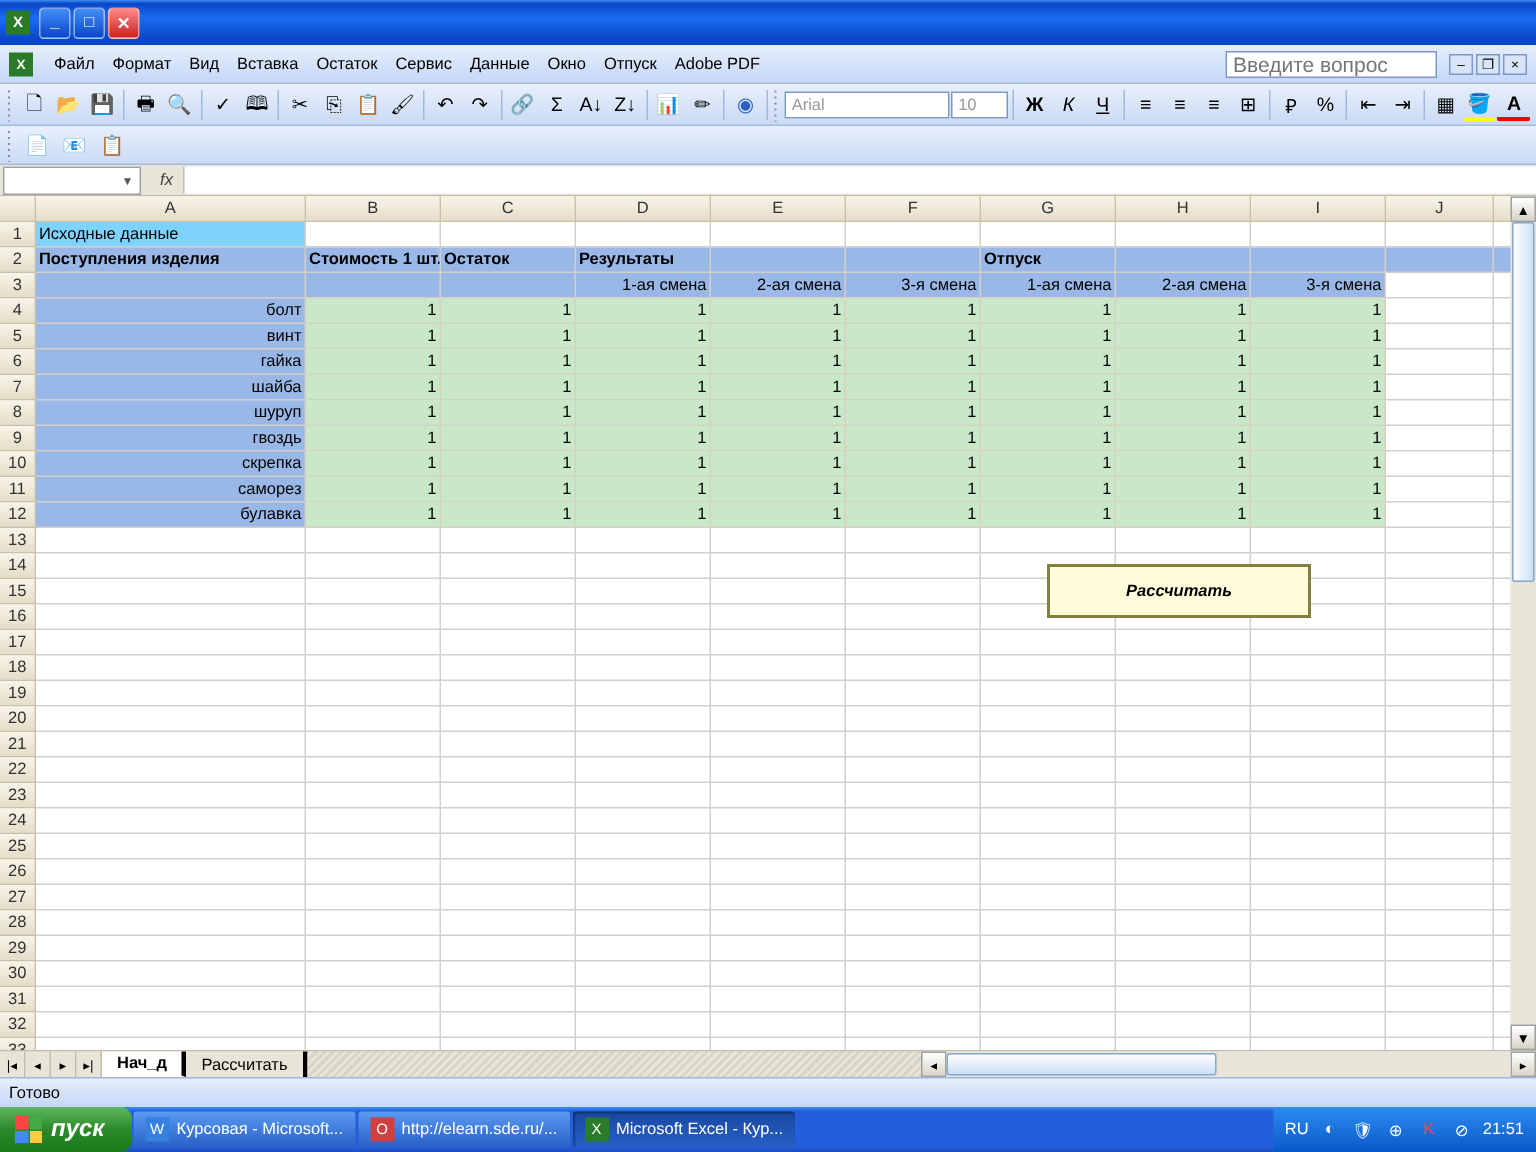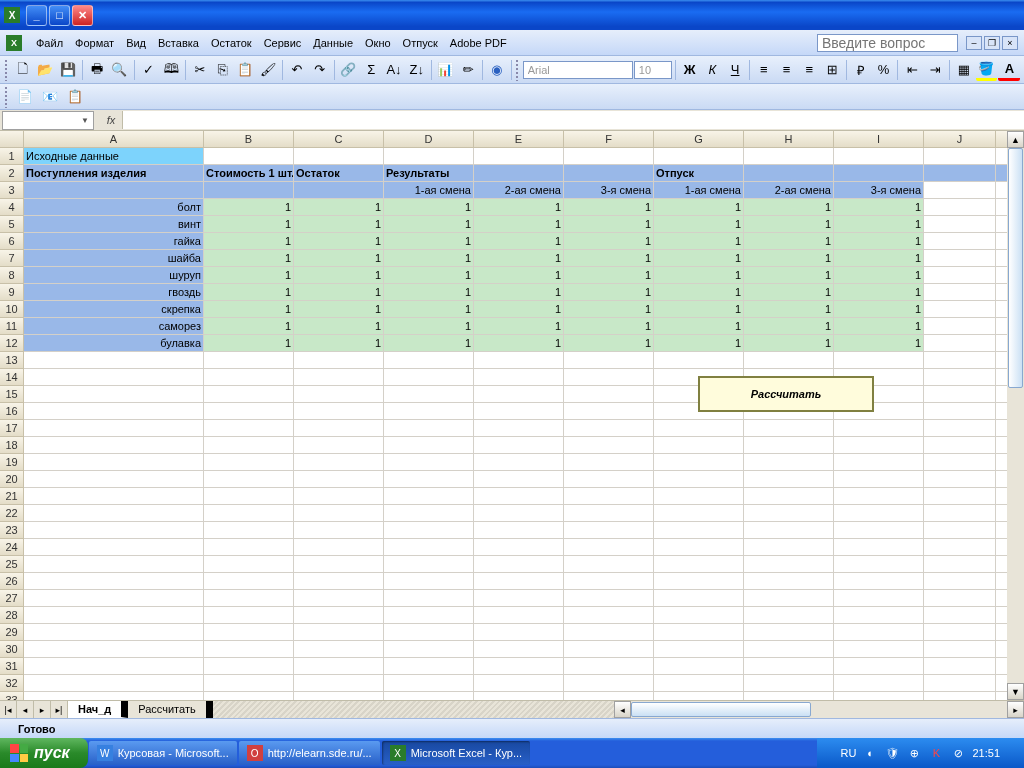--- a/index.html
+++ b/index.html
@@ -57,47 +57,47 @@
 .sub-blue { background: #99b8e8; }
 .data-green { background: #c8e8c8; }
 .cell.name-blue { background:#99b8e8; justify-content:flex-end;}
 
 
 .sheet-button { position: absolute; left: 698px; top: 245px; width: 176px; height: 36px; background: #fffcdc; border: 2px solid #808040; display:flex; align-items:center; justify-content:center; font-weight:bold; font-style: italic; cursor:pointer; font-size:11px;}
 
 
 .sheet-bottom { position: absolute; left: 0; right: 0; bottom: 0; height: 18px; background: #e8e4d8; display: flex; align-items: stretch; border-top: 1px solid #c0bca8;}
 .tab-nav-btn { width: 17px; background: #e8e4d8; border-right: 1px solid #c0bca8; display:flex;align-items:center;justify-content:center; font-size:9px; cursor:pointer;}
-.sheet-tab { padding: 2px 10px; background: #e8e4d8; border-right: 7px solid #000000; font-size:11px; cursor:pointer; display:flex;align-items:flex-start; }
+.sheet-tab { padding: 2px 10px; background: #e8e4d8; border-right: 3px solid #000000; font-size:11px; cursor:pointer; display:flex;align-items:flex-end; }
 .sheet-tab.active { background: white; font-weight: bold; border-bottom:1px solid white;}
 .tab-spacer{flex:1; background:repeating-linear-gradient(-45deg,#d8d4c8,#d8d4c8 2px,#e8e4d8 2px,#e8e4d8 4px);}
 .hscroll{width:410px; background:#e8e4d8; display:flex;align-items:center;}
 .hscroll .sbtn{width:17px;height:17px;background:linear-gradient(#fff,#d8d4c8);border:1px solid #a0a0a0;display:flex;align-items:center;justify-content:center;font-size:9px;cursor:pointer;}
 .hscroll .track{flex:1;background:#e8e4d8;height:17px;position:relative;}
 .hscroll .thumb{position:absolute;left:0;width:180px;height:15px;top:1px;background:linear-gradient(#fff,#cae0f4);border:1px solid #88a8d0;border-radius:2px;}
 .vscroll { position:absolute; right:0; top:0; bottom:18px; width:17px; background:#e8e4d8; display:flex; flex-direction:column;}
 .vscroll .sbtn{height:17px;background:linear-gradient(#fff,#d8d4c8);border:1px solid #a0a0a0;display:flex;align-items:center;justify-content:center;font-size:9px;cursor:pointer;}
 .vscroll .track{flex:1;position:relative;}
 .vscroll .thumb{position:absolute;top:0;left:1px;width:15px;height:240px;background:linear-gradient(to right,#fff,#cae0f4);border:1px solid #88a8d0;border-radius:2px;}
 
 
-.statusbar { position: absolute; bottom: 30px; left: 0; right: 0; height: 20px; background: linear-gradient(#e6eefb,#c5d8f8); border-top: 1px solid #a0b8e0; padding: 2px 18px; font-size:11px; display:flex;align-items:center;font-weight:bold;}
+.statusbar { position: absolute; bottom: 30px; left: 0; right: 0; height: 20px; background: linear-gradient(#e6eefb,#c5d8f8); border-top: 1px solid #a0b8e0; padding: 2px 6px; font-size:11px; display:flex;align-items:center;}
 
 
 .taskbar { position: absolute; bottom: 0; left: 0; right: 0; height: 30px; background: linear-gradient(to bottom, #3b8ef0 0%, #245edb 10%, #245edb 90%, #1c4cb8 100%); display: flex; align-items: center; }
 .start-btn { height: 30px; padding: 0 18px 0 10px; background: linear-gradient(to bottom, #5fb75f, #2a8a2a 50%, #1a7a1a); color: white; font-weight: bold; font-style: italic; font-size: 16px; display: flex; align-items: center; cursor: pointer; border-radius: 0 8px 8px 0; gap:6px;}
 .start-flag{width:18px;height:18px;display:grid;grid-template-columns:1fr 1fr;grid-template-rows:1fr 1fr;gap:1px;}
 .start-flag span:nth-child(1){background:#f44;}
 .start-flag span:nth-child(2){background:#4a4;}
 .start-flag span:nth-child(3){background:#48f;}
 .start-flag span:nth-child(4){background:#fc4;}
 .task-btn { height: 24px; margin: 0 1px; padding: 0 8px; background: linear-gradient(#5a9af0,#2860c8); color: white; display: flex; align-items: center; gap: 5px; cursor: pointer; border-radius: 2px; font-size:11px; max-width:160px; overflow:hidden;}
 .task-btn.active { background: linear-gradient(#1848a0,#2860c8); box-shadow: inset 1px 1px 2px rgba(0,0,0,0.4);}
 .task-icon{width:16px;height:16px;background:#fff;display:flex;align-items:center;justify-content:center;font-size:10px;}
-.tray { margin-left: auto; height: 30px; padding: 0 24px; background: linear-gradient(#2c8cf0,#0a58c8); display: flex; align-items: center; gap: 6px; color: white; font-size:11px;}
+.tray { margin-left: auto; height: 30px; padding: 0 8px; background: linear-gradient(#2c8cf0,#0a58c8); display: flex; align-items: center; gap: 6px; color: white; font-size:11px;}
 .tray-icon{width:16px;height:16px;display:flex;align-items:center;justify-content:center;}
 </style>
 </head>
 <body>
 
 <div class="titlebar">
   <div class="app-icon">X</div>
   <div class="win-buttons">
     <div class="win-btn min">_</div>
     <div class="win-btn max">□</div>

